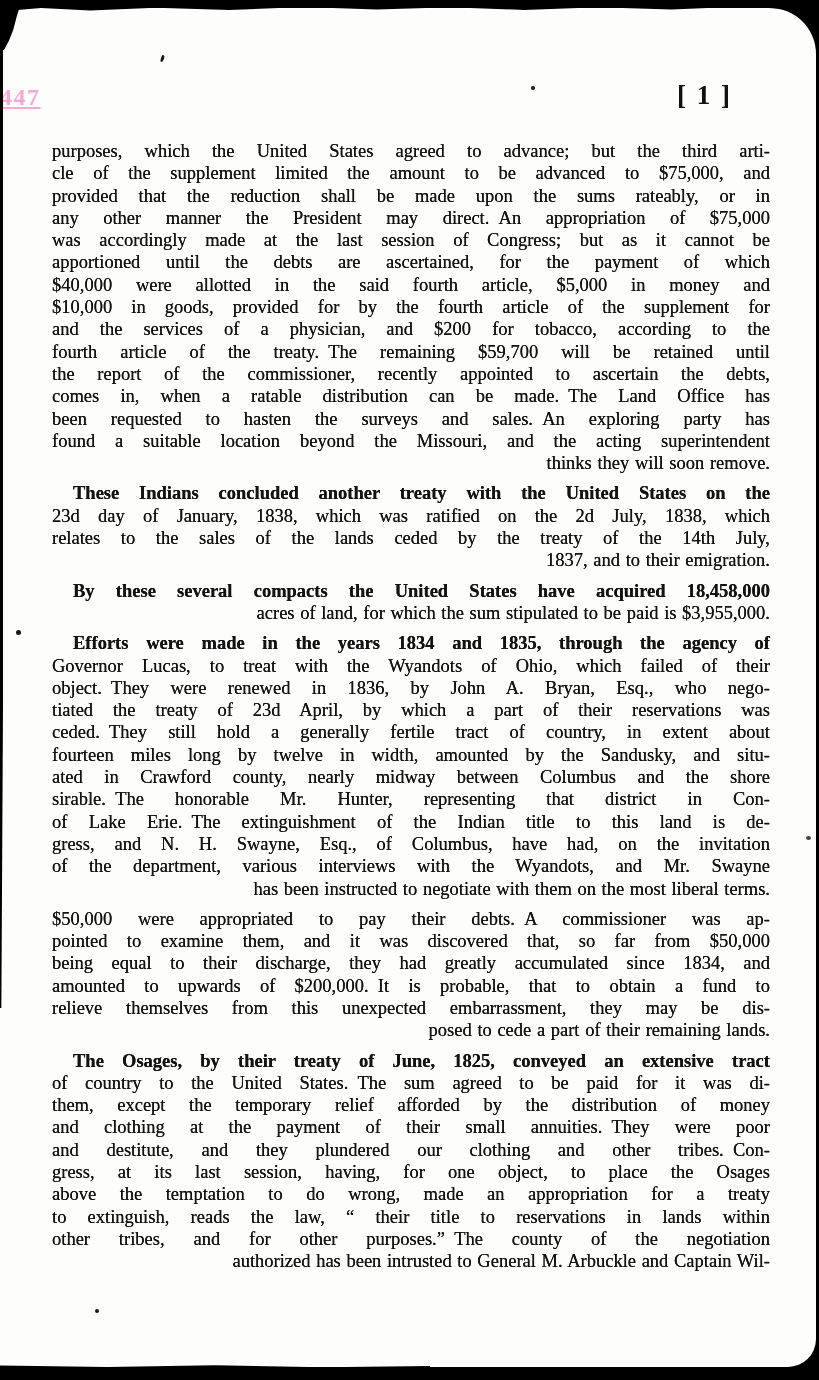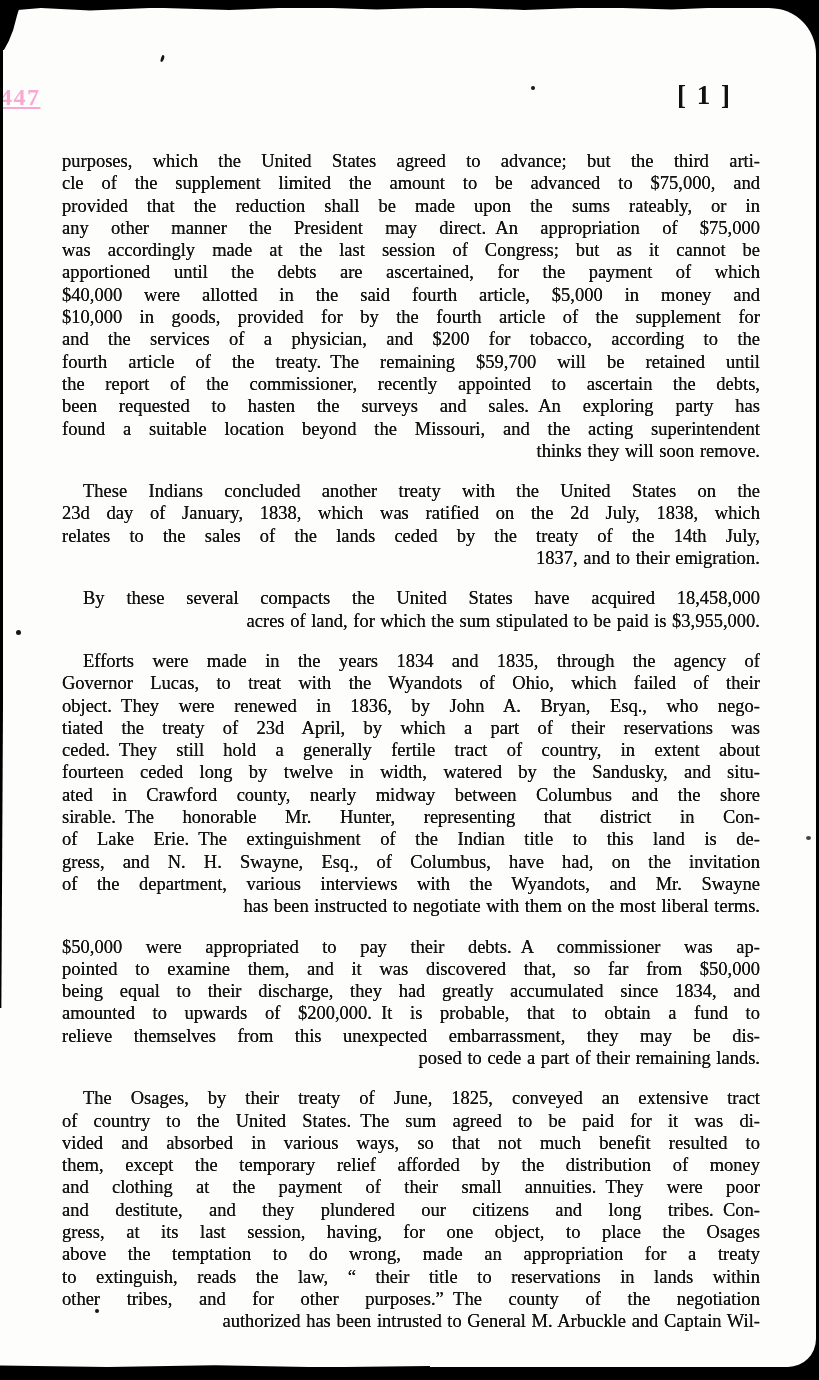--- a/index.html
+++ b/index.html
@@ -45,30 +45,30 @@
     font-size:27px;font-weight:700;color:#111;
     letter-spacing:2px;
   }
   
   .body-text{
     position:absolute;top:132px;left:44px;width:734px;
     font-size:18.5px;color:#131313;
     text-shadow:0 0 .35px #131313;
     word-spacing:1px;
   }
-  .paragraph{margin:18px;}
+  .paragraph{margin:8px;}
   .line{
     height:22.3px;line-height:22.3px;
     text-align:justify;
     white-space:normal;
   }
   .line::after{content:"";display:inline-block;width:100%;height:0;}
   .line.last{text-align:right;}
   .line.last::after{content:none;}
-  .line.indent{text-indent:21px;}
+  .line.indent{text-indent:21px;font-weight:bold;}
 </style>
 </head>
 <body>
 
 <div class="scan">
   <div class="paper"></div>
 
   <div class="edge-top"></div>
   <div class="blob-tl"></div>
   <div class="edge-left"></div>
@@ -89,63 +89,63 @@
         <div class="line">cle of the supplement limited the amount to be advanced to $75,000, and</div>
         <div class="line">provided that the reduction shall be made upon the sums rateably, or in</div>
         <div class="line">any other manner the President may direct. An appropriation of $75,000</div>
         <div class="line">was accordingly made at the last session of Congress; but as it cannot be</div>
         <div class="line">apportioned until the debts are ascertained, for the payment of which</div>
         <div class="line">$40,000 were allotted in the said fourth article, $5,000 in money and</div>
         <div class="line">$10,000 in goods, provided for by the fourth article of the supplement for</div>
         <div class="line">and the services of a physician, and $200 for tobacco, according to the</div>
         <div class="line">fourth article of the treaty. The remaining $59,700 will be retained until</div>
         <div class="line">the report of the commissioner, recently appointed to ascertain the debts,</div>
+        <div class="line">comes in, when a ratable distribution can be made. The Land Office has</div>
         <div class="line">been requested to hasten the surveys and sales. An exploring party has</div>
         <div class="line">found a suitable location beyond the Missouri, and the acting superintendent</div>
         <div class="line last">thinks they will soon remove.</div>
       </div>
       <div class="paragraph">
         <div class="line indent">These Indians concluded another treaty with the United States on the</div>
         <div class="line">23d day of January, 1838, which was ratified on the 2d July, 1838, which</div>
         <div class="line">relates to the sales of the lands ceded by the treaty of the 14th July,</div>
         <div class="line last">1837, and to their emigration.</div>
       </div>
       <div class="paragraph">
         <div class="line indent">By these several compacts the United States have acquired 18,458,000</div>
         <div class="line last">acres of land, for which the sum stipulated to be paid is $3,955,000.</div>
       </div>
       <div class="paragraph">
         <div class="line indent">Efforts were made in the years 1834 and 1835, through the agency of</div>
         <div class="line">Governor Lucas, to treat with the Wyandots of Ohio, which failed of their</div>
         <div class="line">object. They were renewed in 1836, by John A. Bryan, Esq., who nego-</div>
         <div class="line">tiated the treaty of 23d April, by which a part of their reservations was</div>
         <div class="line">ceded. They still hold a generally fertile tract of country, in extent about</div>
-        <div class="line">fourteen ceded long by twelve in width, watered by the Sandusky, and situ-</div>
+        <div class="line">fourteen miles long by twelve in width, amounted by the Sandusky, and situ-</div>
         <div class="line">ated in Crawford county, nearly midway between Columbus and the shore</div>
         <div class="line">sirable. The honorable Mr. Hunter, representing that district in Con-</div>
         <div class="line">of Lake Erie. The extinguishment of the Indian title to this land is de-</div>
         <div class="line">gress, and N. H. Swayne, Esq., of Columbus, have had, on the invitation</div>
         <div class="line">of the department, various interviews with the Wyandots, and Mr. Swayne</div>
         <div class="line last">has been instructed to negotiate with them on the most liberal terms.</div>
       </div>
       <div class="paragraph">
         <div class="line">$50,000 were appropriated to pay their debts. A commissioner was ap-</div>
         <div class="line">pointed to examine them, and it was discovered that, so far from $50,000</div>
         <div class="line">being equal to their discharge, they had greatly accumulated since 1834, and</div>
         <div class="line">amounted to upwards of $200,000. It is probable, that to obtain a fund to</div>
         <div class="line">relieve themselves from this unexpected embarrassment, they may be dis-</div>
         <div class="line last">posed to cede a part of their remaining lands.</div>
       </div>
       <div class="paragraph">
         <div class="line indent">The Osages, by their treaty of June, 1825, conveyed an extensive tract</div>
         <div class="line">of country to the United States. The sum agreed to be paid for it was di-</div>
-        <div class="line">vided and absorbed in various ways, so that not much benefit resulted to</div>
         <div class="line">them, except the temporary relief afforded by the distribution of money</div>
         <div class="line">and clothing at the payment of their small annuities. They were poor</div>
-        <div class="line">and destitute, and they plundered our citizens and long tribes. Con-</div>
+        <div class="line">and destitute, and they plundered our clothing and other tribes. Con-</div>
         <div class="line">gress, at its last session, having, for one object, to place the Osages</div>
         <div class="line">above the temptation to do wrong, made an appropriation for a treaty</div>
         <div class="line">to extinguish, reads the law, “ their title to reservations in lands within</div>
         <div class="line">other tribes, and for other purposes.” The county of the negotiation</div>
         <div class="line last">authorized has been intrusted to General M. Arbuckle and Captain Wil-</div>
       </div>
     </div>
 </div>
 
 </body></html>

